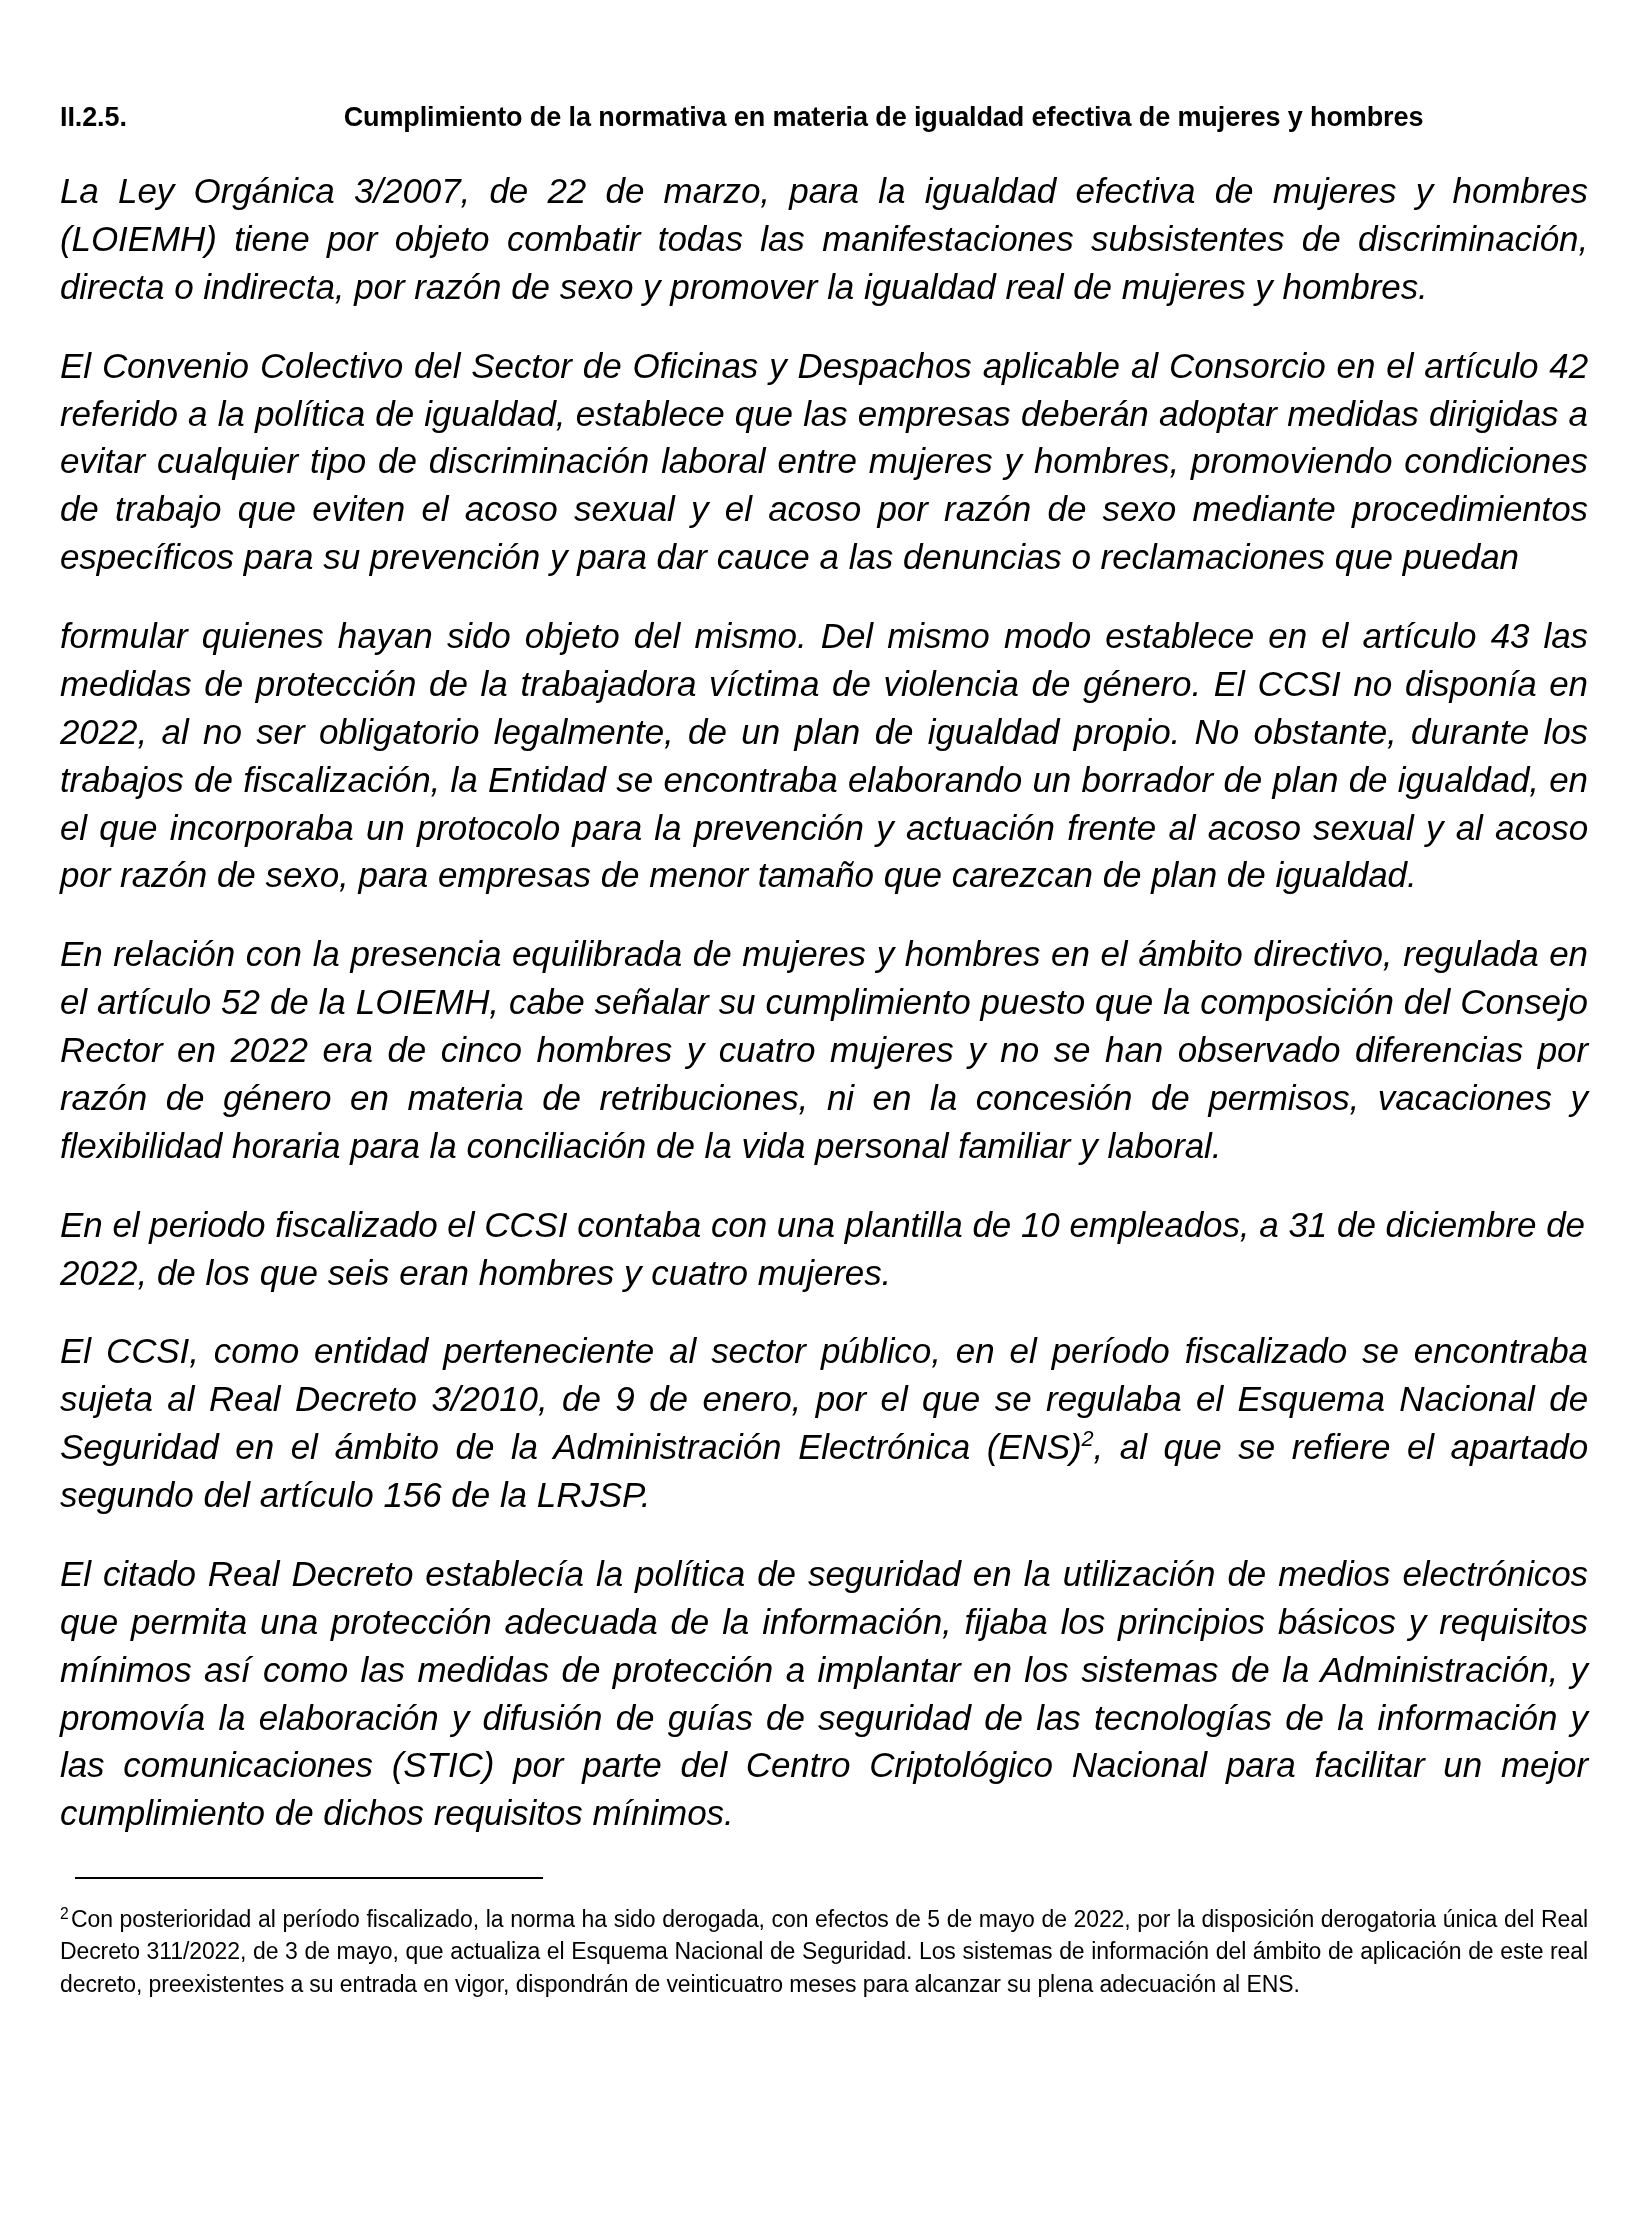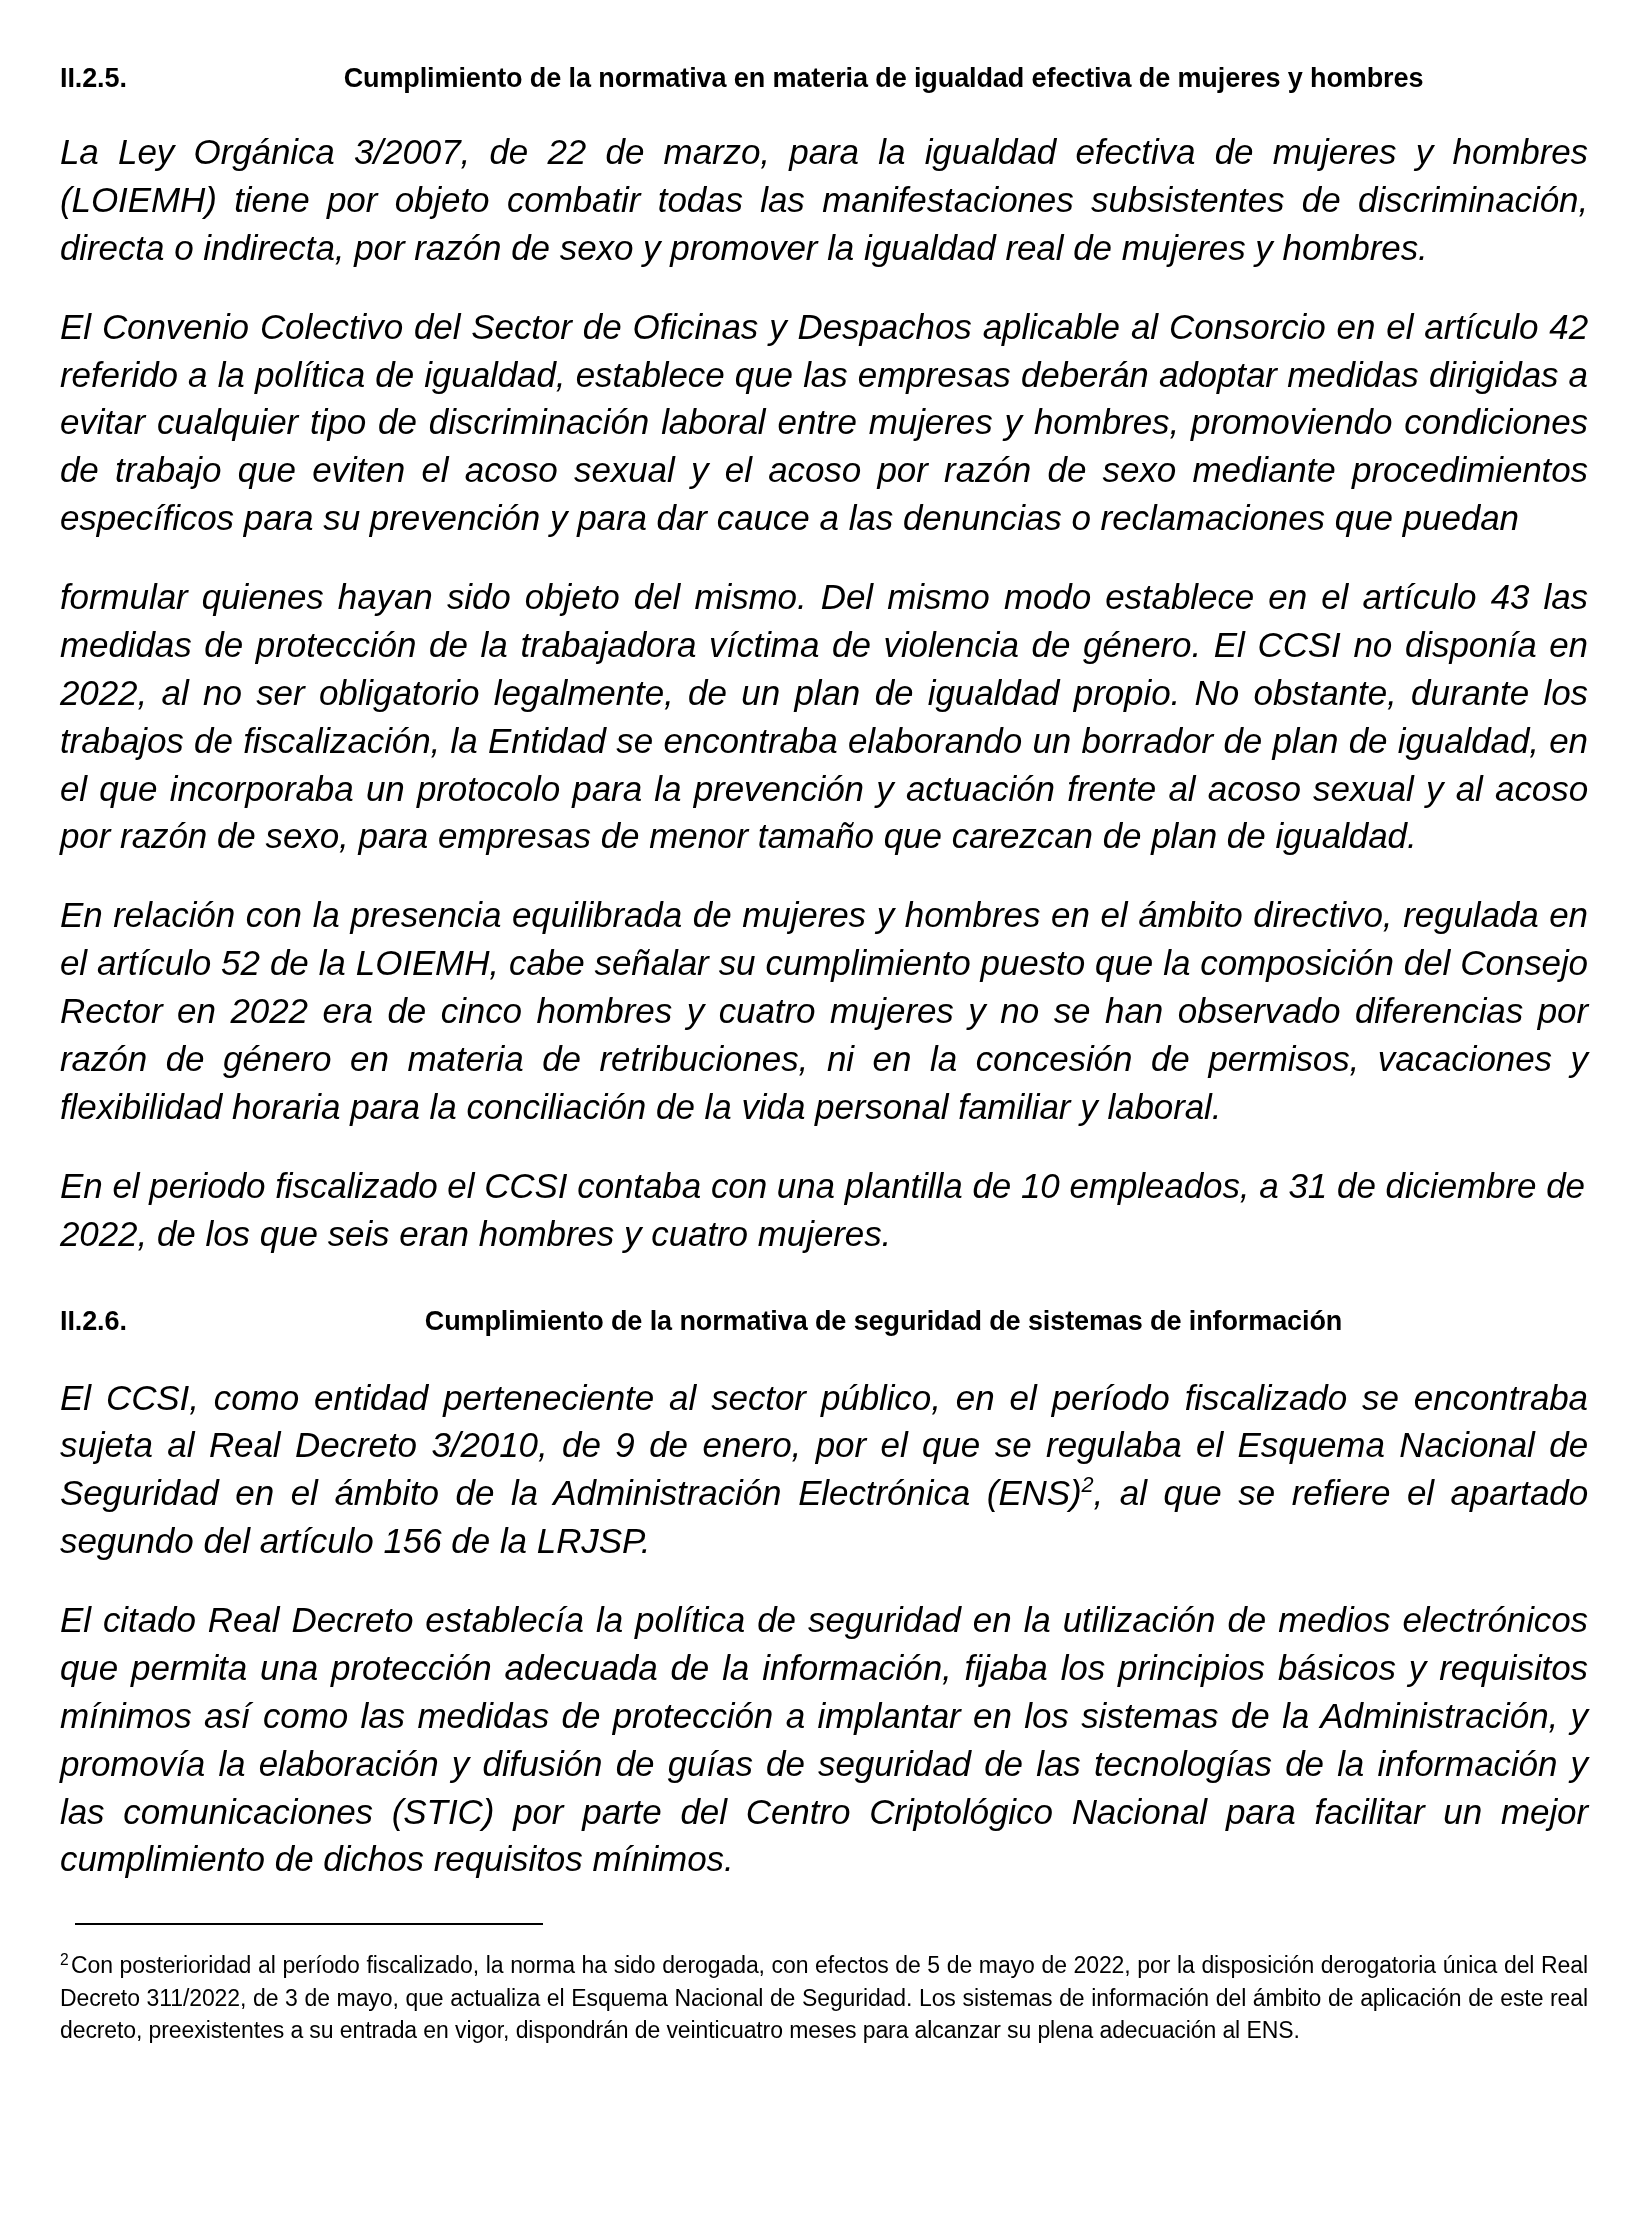--- a/index.html
+++ b/index.html
@@ -16,20 +16,21 @@
     position: relative;
     width: 1648px;
     height: 2239px;
     background: #ffffff;
     box-sizing: border-box;
     padding: 61px 60px 0 60px;
     overflow: hidden;
   }
   .content {
     width: 1528px;
+    margin-top: 39px;
   }
 
   
   .heading {
     font-size: 27px;
     font-weight: bold;
     line-height: 1.30;
     margin: 0;
     display: flex;
     align-items: baseline;
@@ -104,24 +105,20 @@
     <p class="body">La Ley Orgánica 3/2007, de 22 de marzo, para la igualdad efectiva de mujeres y hombres (LOIEMH) tiene por objeto combatir todas las manifestaciones subsistentes de discriminación, directa o indirecta, por razón de sexo y promover la igualdad real de mujeres y hombres.</p>
 
     <p class="body">El Convenio Colectivo del Sector de Oficinas y Despachos aplicable al Consorcio en el artículo 42 referido a la política de igualdad, establece que las empresas deberán adoptar medidas dirigidas a evitar cualquier tipo de discriminación laboral entre mujeres y hombres, promoviendo condiciones de trabajo que eviten el acoso sexual y el acoso por razón de sexo mediante procedimientos específicos para su prevención y para dar cauce a las denuncias o reclamaciones que puedan</p>
 
     <p class="body">formular quienes hayan sido objeto del mismo. Del mismo modo establece en el artículo 43 las medidas de protección de la trabajadora víctima de violencia de género. El CCSI no disponía en 2022, al no ser obligatorio legalmente, de un plan de igualdad propio. No obstante, durante los trabajos de fiscalización, la Entidad se encontraba elaborando un borrador de plan de igualdad, en el que incorporaba un protocolo para la prevención y actuación frente al acoso sexual y al acoso por razón de sexo, para empresas de menor tamaño que carezcan de plan de igualdad.</p>
 
     <p class="body">En relación con la presencia equilibrada de mujeres y hombres en el ámbito directivo, regulada en el artículo 52 de la LOIEMH, cabe señalar su cumplimiento puesto que la composición del Consejo Rector en 2022 era de cinco hombres y cuatro mujeres y no se han observado diferencias por razón de género en materia de retribuciones, ni en la concesión de permisos, vacaciones y flexibilidad horaria para la conciliación de la vida personal familiar y laboral.</p>
 
     <p class="body nojust">En el periodo fiscalizado el CCSI contaba con una plantilla de 10 empleados, a 31 de diciembre de 2022, de los que seis eran hombres y cuatro mujeres.</p>
 
-    <h2 class="heading heading-2">
-      <span class="num">II.2.6.</span>
-      <span class="htext">Cumplimiento de la normativa de seguridad de sistemas de información</span>
-    </h2>
 
     <p class="body"><span>El CCSI, como entidad perteneciente al sector público, en el período fiscalizado se encontraba sujeta al Real Decreto 3/2010, de 9 de enero, por el que se regulaba el Esquema Nacional de Seguridad en el ámbito de la Administración Electrónica (ENS)</span><sup class="fnref">2</sup><span>, al que se refiere el apartado segundo del artículo 156 de la LRJSP.</span></p>
 
     <p class="body">El citado Real Decreto establecía la política de seguridad en la utilización de medios electrónicos que permita una protección adecuada de la información, fijaba los principios básicos y requisitos mínimos así como las medidas de protección a implantar en los sistemas de la Administración, y promovía la elaboración y difusión de guías de seguridad de las tecnologías de la información y las comunicaciones (STIC) por parte del Centro Criptológico Nacional para facilitar un mejor cumplimiento de dichos requisitos mínimos.</p>
 
 
     <div class="footnote-zone">
       <div class="footnote-rule"></div>
       <p class="footnote"><sup class="fnmark">2</sup><span>Con posterioridad al período fiscalizado, la norma ha sido derogada, con efectos de 5 de mayo de 2022, por la disposición derogatoria única del Real Decreto 311/2022, de 3 de mayo, que actualiza el Esquema Nacional de Seguridad. Los sistemas de información del ámbito de aplicación de este real decreto, preexistentes a su entrada en vigor, dispondrán de veinticuatro meses para alcanzar su plena adecuación al ENS.</span></p>
     </div>

